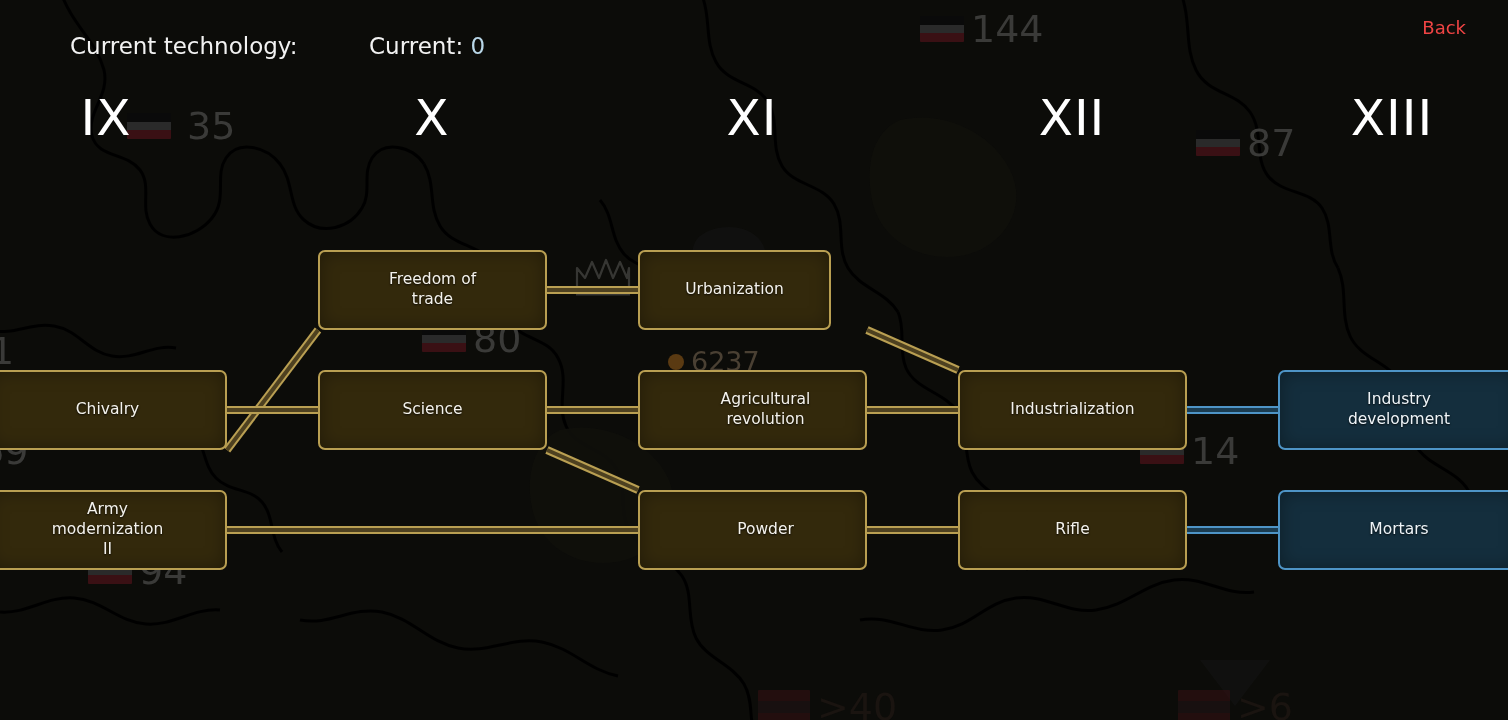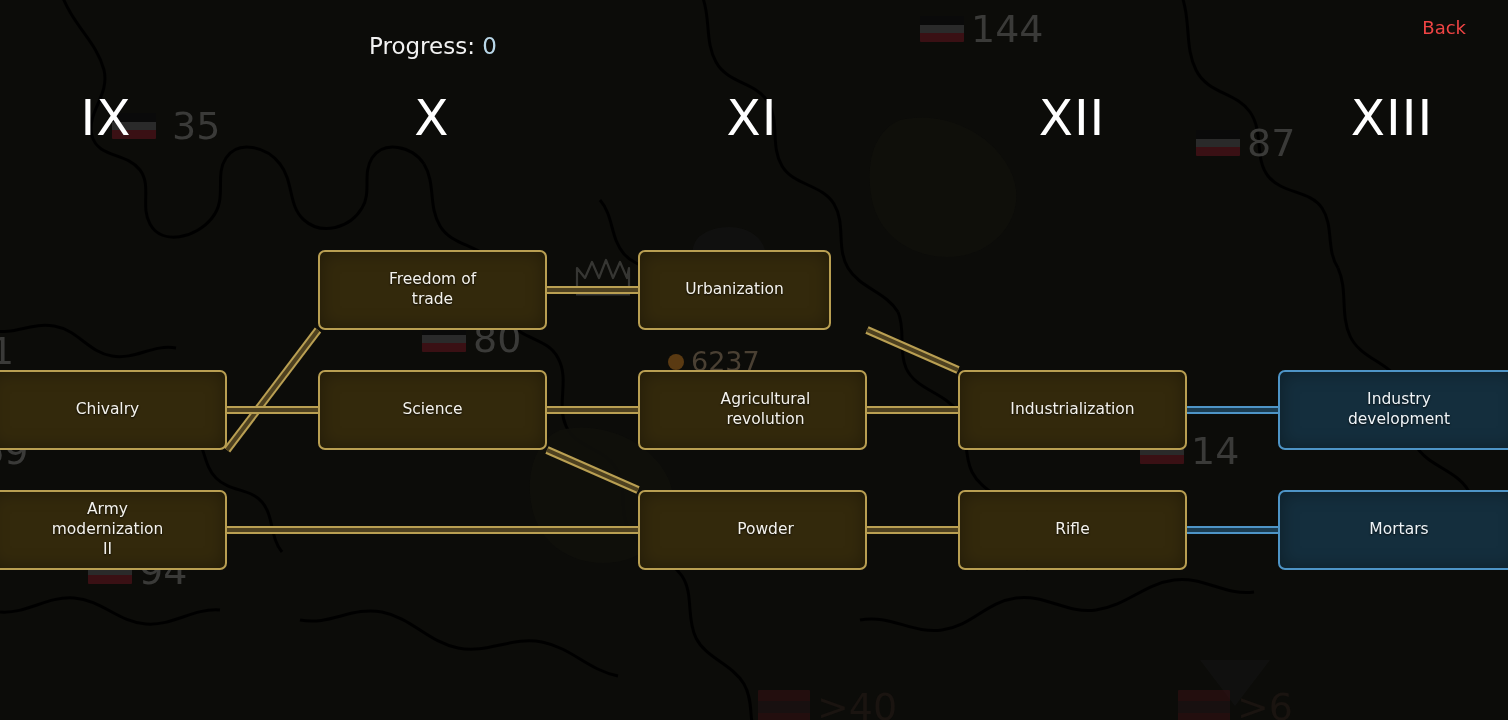--- a/index.html
+++ b/index.html
@@ -113,21 +113,21 @@
   </div>
 
   <div class="bg-crown" style="left:572px;top:252px;">
     <svg width="62" height="46" viewBox="0 0 62 46" aria-hidden="true">
       <path d="M5 42 L5 16 L13 26 L20 10 L27 26 L34 8 L41 26 L48 10 L55 26 L57 16 L57 42 Z" fill="none" stroke="#5a5a56" stroke-width="2.2" stroke-linejoin="round"></path>
       <path d="M4 42 L58 42" stroke="#5a5a56" stroke-width="3"></path>
     </svg>
   </div>
 
   <div id="bg-markers">
-      <div class="bg-marker" style="left: 112px; top: 107px; gap: 16px;">
+      <div class="bg-marker" style="left: 127px; top: 107px; gap: 16px;">
         <span class="bg-flag">
           <i style="background: rgb(10, 10, 10);"></i>
           <i style="background: rgb(42, 42, 42);"></i>
           <i style="background: rgb(58, 16, 20);"></i>
         </span>
         <span class="bg-num">35</span>
       </div>
       <div class="bg-marker" style="left: 920px; top: 10px;">
         <span class="bg-flag">
           <i style="background: rgb(10, 10, 10);"></i>
@@ -278,22 +278,26 @@
       <div class="node blue" style="left: 1278px; top: 370px; width: 242px; height: 80px;">
         <span style="white-space: pre-line;">Industry
 development</span>
       </div>
       <div class="node blue" style="left: 1278px; top: 490px; width: 242px; height: 80px;">
         <span style="white-space: pre-line;">Mortars</span>
       </div>
     </div>
 
   <div class="topbar">
+    <div class="cur-tech">
+      <span>Current technology:</span>
+      <span></span>
+    </div>
     <div class="progress-lbl">
-      <span>Progress:</span>
+      <span>Current:</span>
       <span class="progress-val">0</span>
     </div>
     <div class="back-btn">Back</div>
   </div>
 
   <div id="era-layer">
       <div class="era" style="left: 106px;">IX</div>
       <div class="era" style="left: 432px;">X</div>
       <div class="era" style="left: 752px;">XI</div>
       <div class="era" style="left: 1072px;">XII</div>

